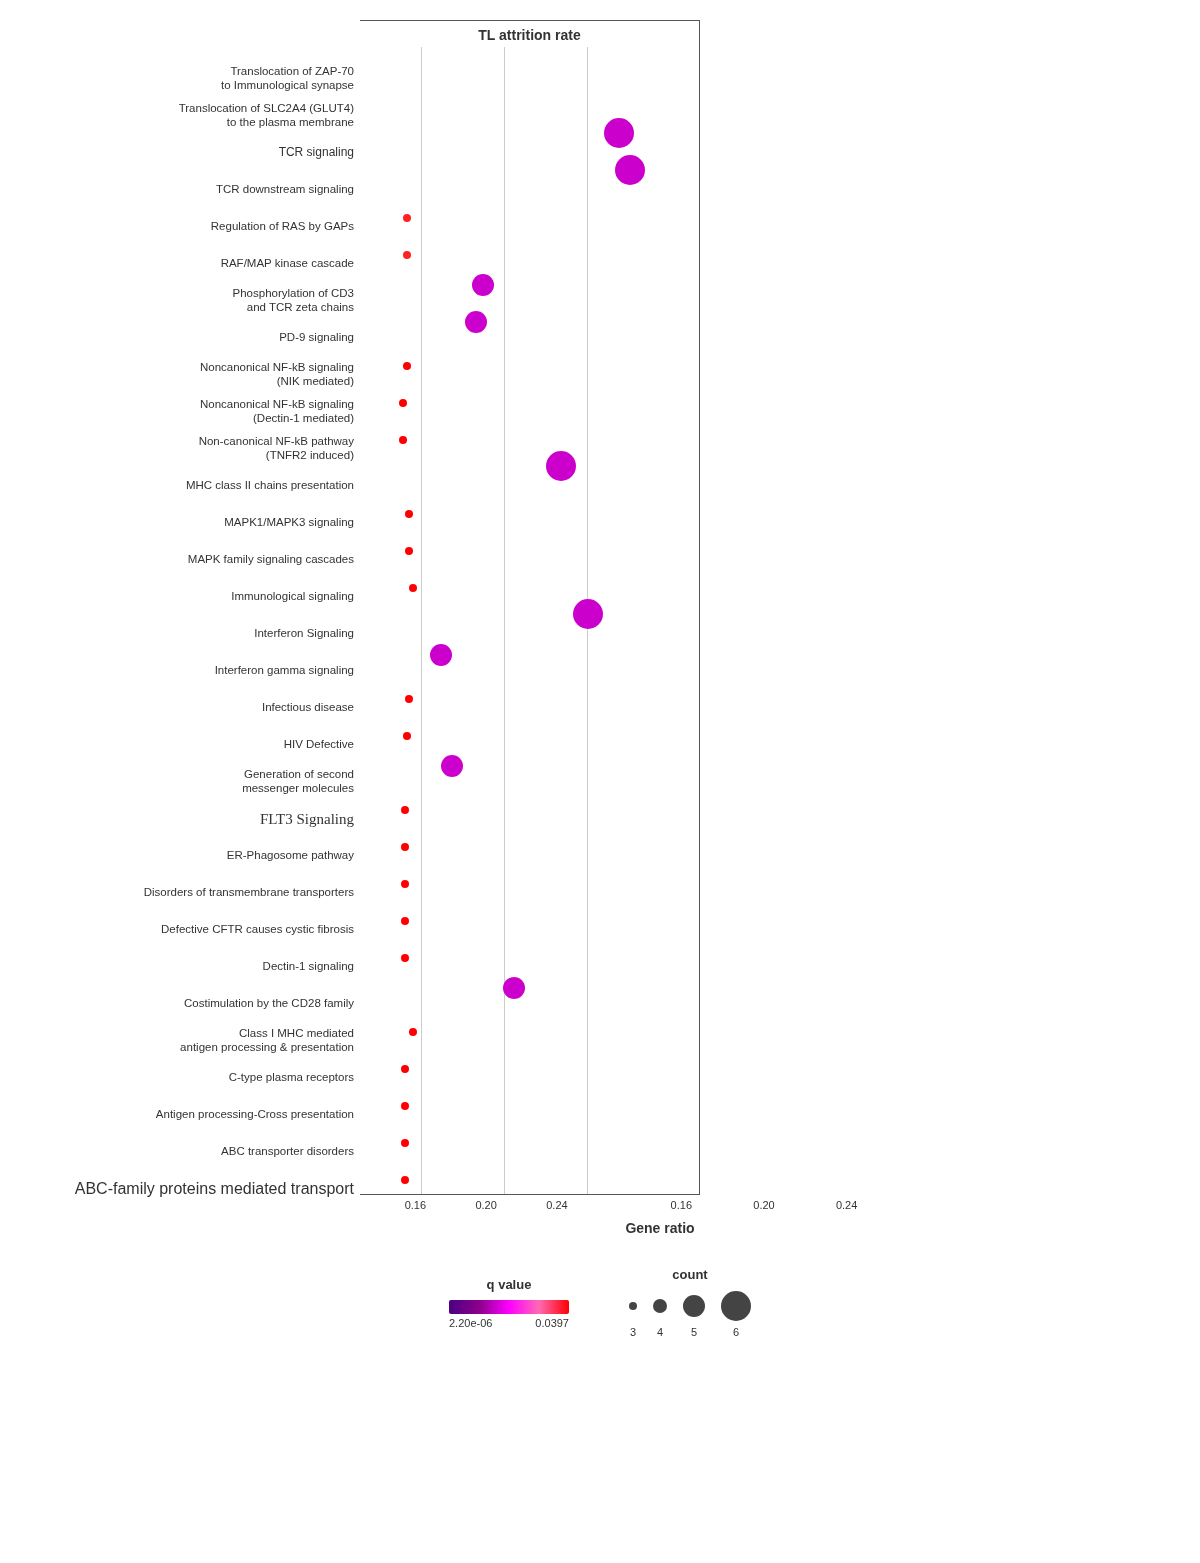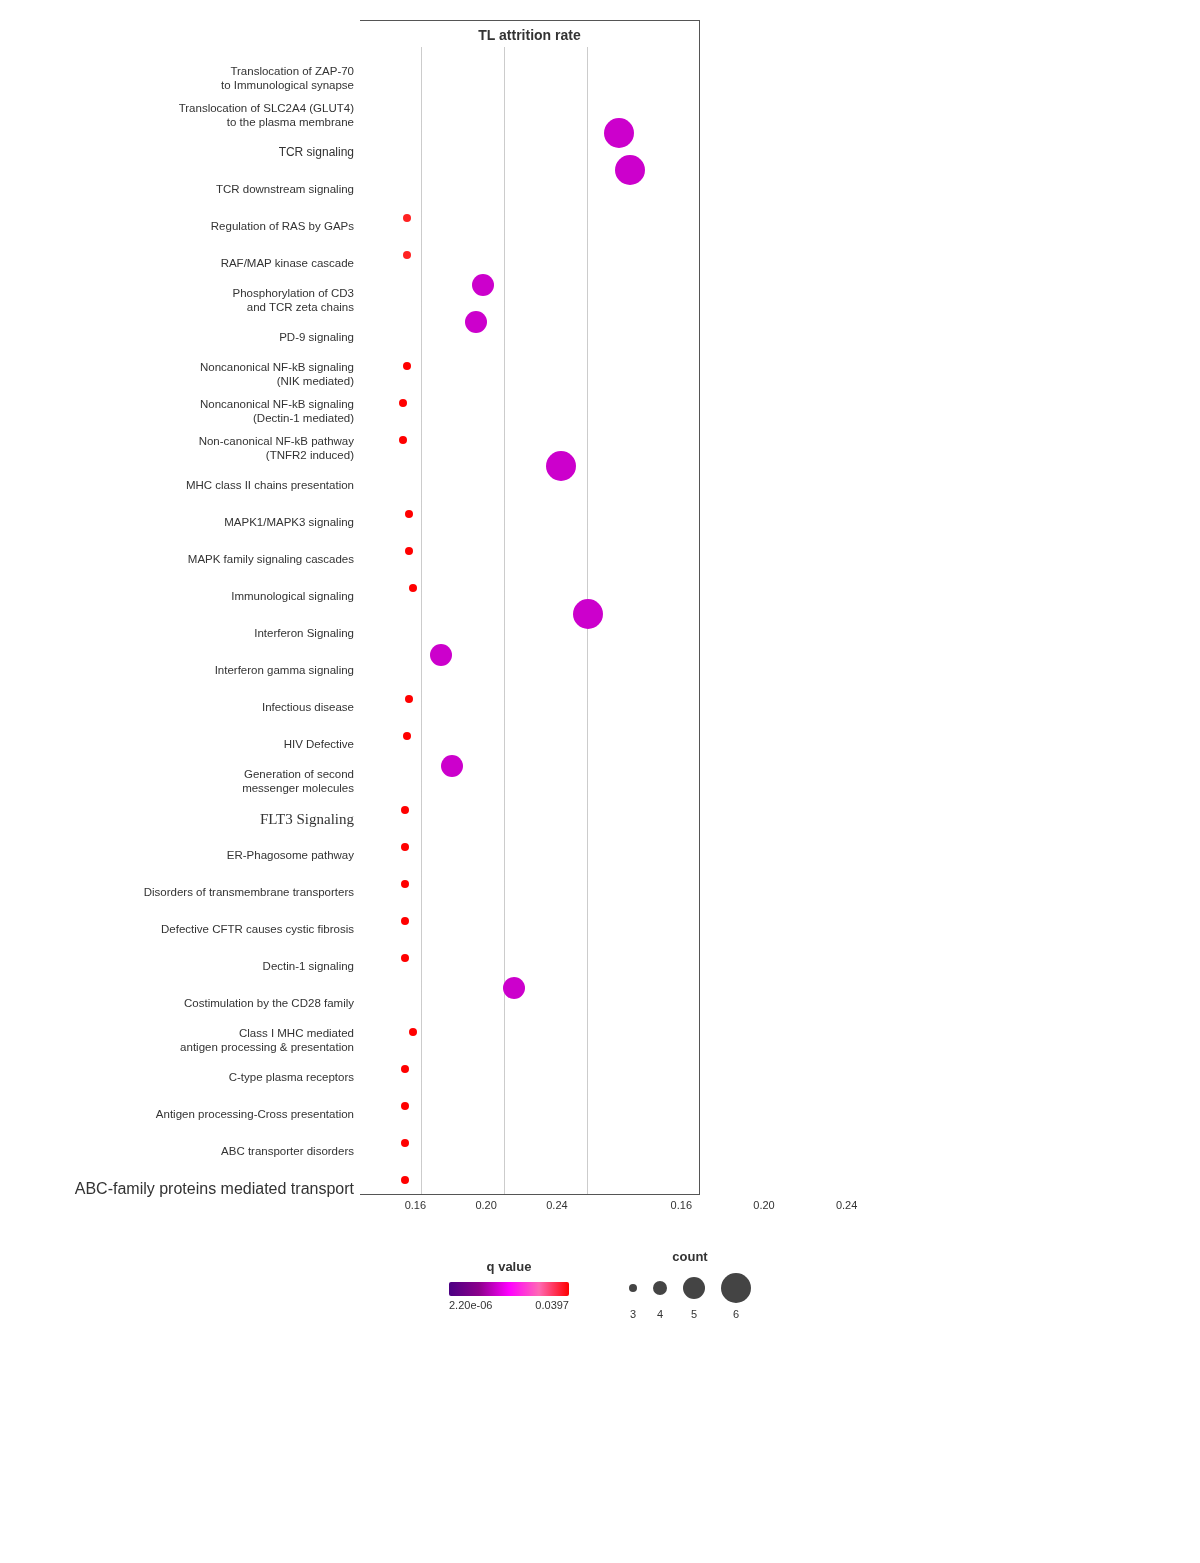--- a/index.html
+++ b/index.html
@@ -220,20 +220,23 @@
             <span style="position: absolute; left: 196.923px; transform: translateX(-50%); font-size: 11px; color: rgb(51, 51, 51); top: 4px;">0.24</span>
           </div>
 
         <div style="width:340px; position:relative; height:24px;" id="attrition-xaxis">
         <span style="position: absolute; left: 61.3333px; transform: translateX(-50%); font-size: 11px; color: rgb(51, 51, 51); top: 4px;">0.16</span>
             <span style="position: absolute; left: 144px; transform: translateX(-50%); font-size: 11px; color: rgb(51, 51, 51); top: 4px;">0.20</span>
             <span style="position: absolute; left: 226.667px; transform: translateX(-50%); font-size: 11px; color: rgb(51, 51, 51); top: 4px;">0.24</span>
           </div>
       </div>
 
+      <div style="text-align:center; width:600px;">
+        <span style="font-size:14px; font-weight:bold; color:#333;">Gene ratio</span>
+      </div>
     </div>
   </div>
 
   <div class="legend-area">
 
     <div class="legend-section">
       <div class="legend-title">q value</div>
       <div class="legend-gradient">
         <div class="gradient-bar"></div>
         <div class="gradient-labels">

